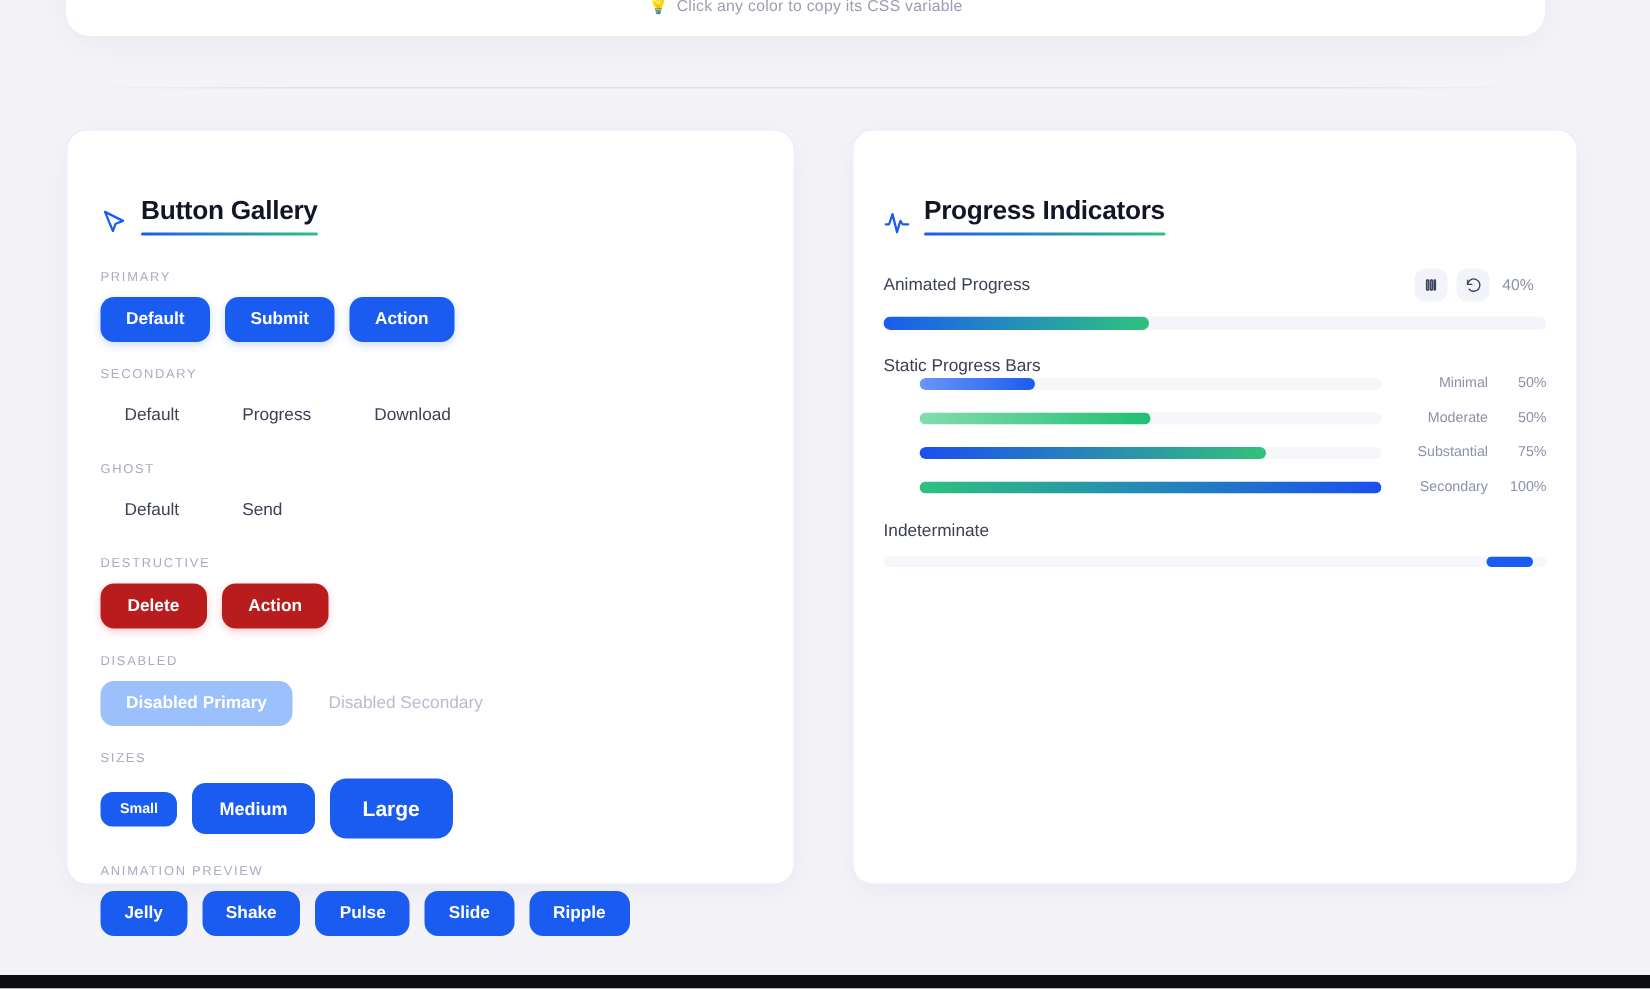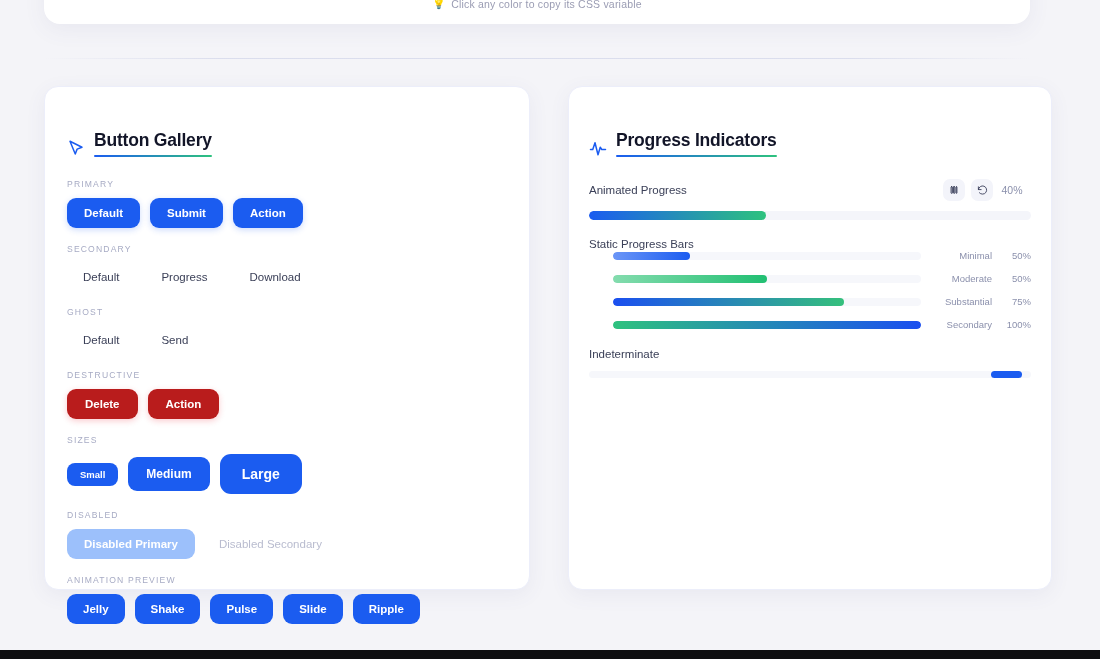--- a/index.html
+++ b/index.html
@@ -166,32 +166,32 @@
         </div>
       </div>
       <div class="grp">
         <div class="grp-label">DESTRUCTIVE</div>
         <div class="row">
           <button class="btn btn-destructive">Delete</button>
           <button class="btn btn-destructive">Action</button>
         </div>
       </div>
       <div class="grp">
+        <div class="grp-label">DISABLED</div>
+        <div class="row">
+          <button class="btn btn-disabled-primary">Disabled Primary</button>
+          <button class="btn btn-disabled-secondary">Disabled Secondary</button>
+        </div>
+      </div>
+      <div class="grp">
         <div class="grp-label">SIZES</div>
         <div class="row">
           <button class="btn btn-sm">Small</button>
           <button class="btn btn-md">Medium</button>
           <button class="btn btn-lg">Large</button>
-        </div>
-      </div>
-      <div class="grp">
-        <div class="grp-label">DISABLED</div>
-        <div class="row">
-          <button class="btn btn-disabled-primary">Disabled Primary</button>
-          <button class="btn btn-disabled-secondary">Disabled Secondary</button>
         </div>
       </div>
       <div class="grp">
         <div class="grp-label">ANIMATION PREVIEW</div>
         <div class="row">
           <button class="btn btn-anim">Jelly</button>
           <button class="btn btn-anim">Shake</button>
           <button class="btn btn-anim">Pulse</button>
           <button class="btn btn-anim">Slide</button>
           <button class="btn btn-anim">Ripple</button>

